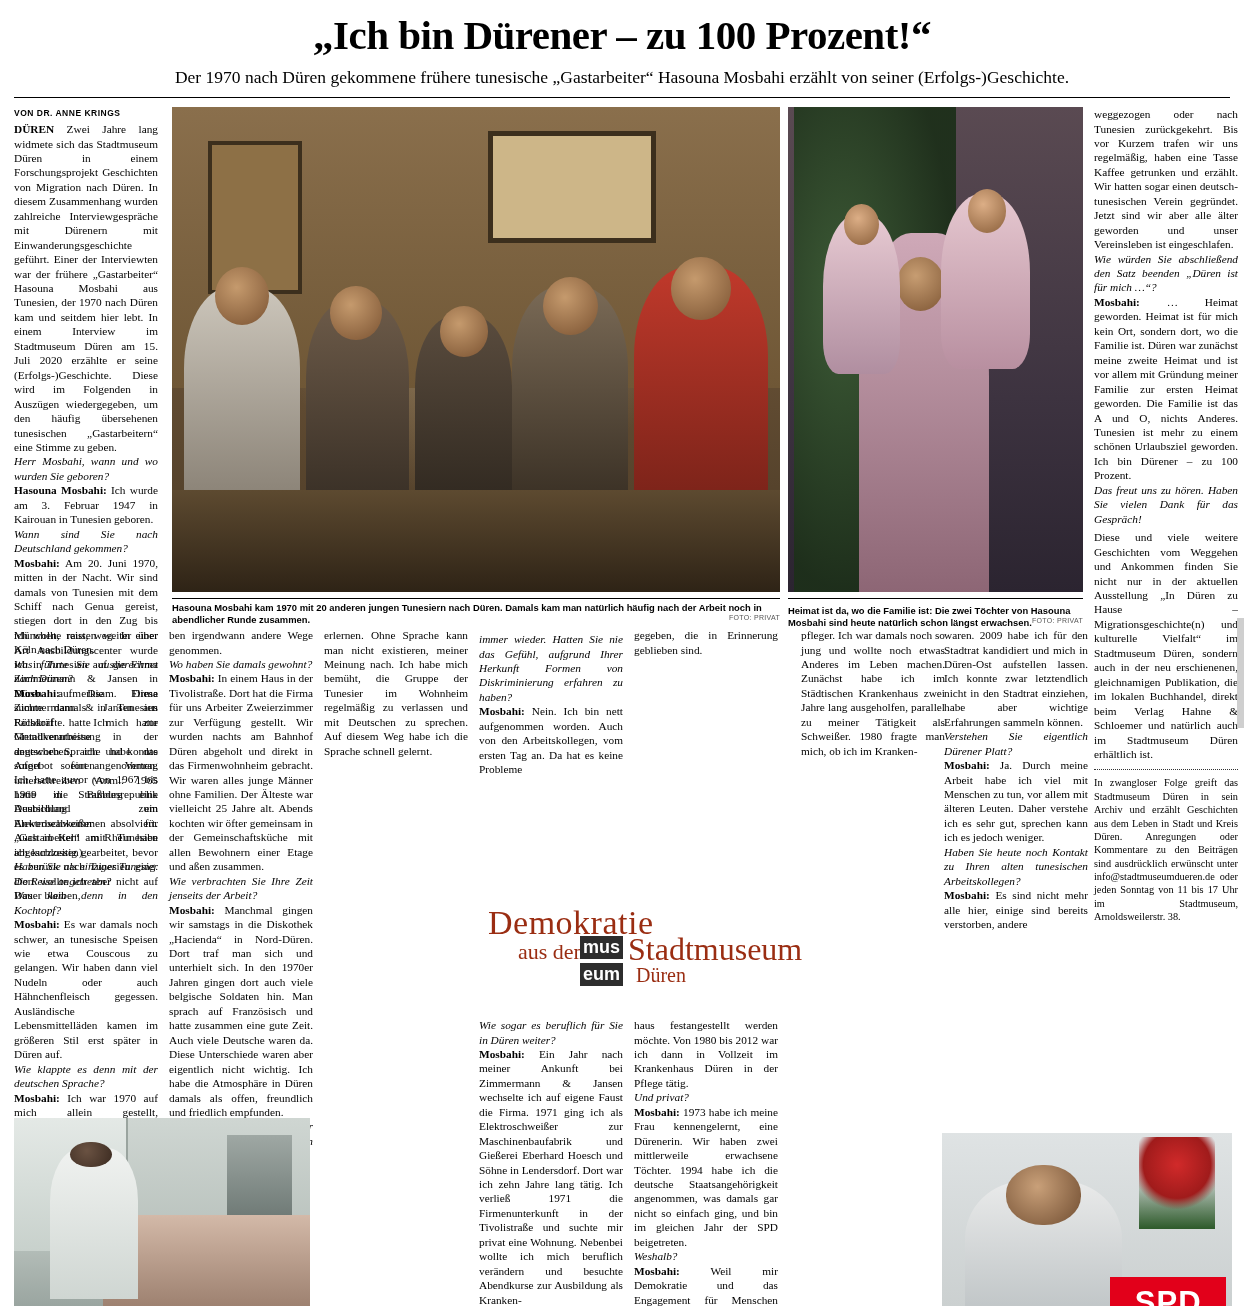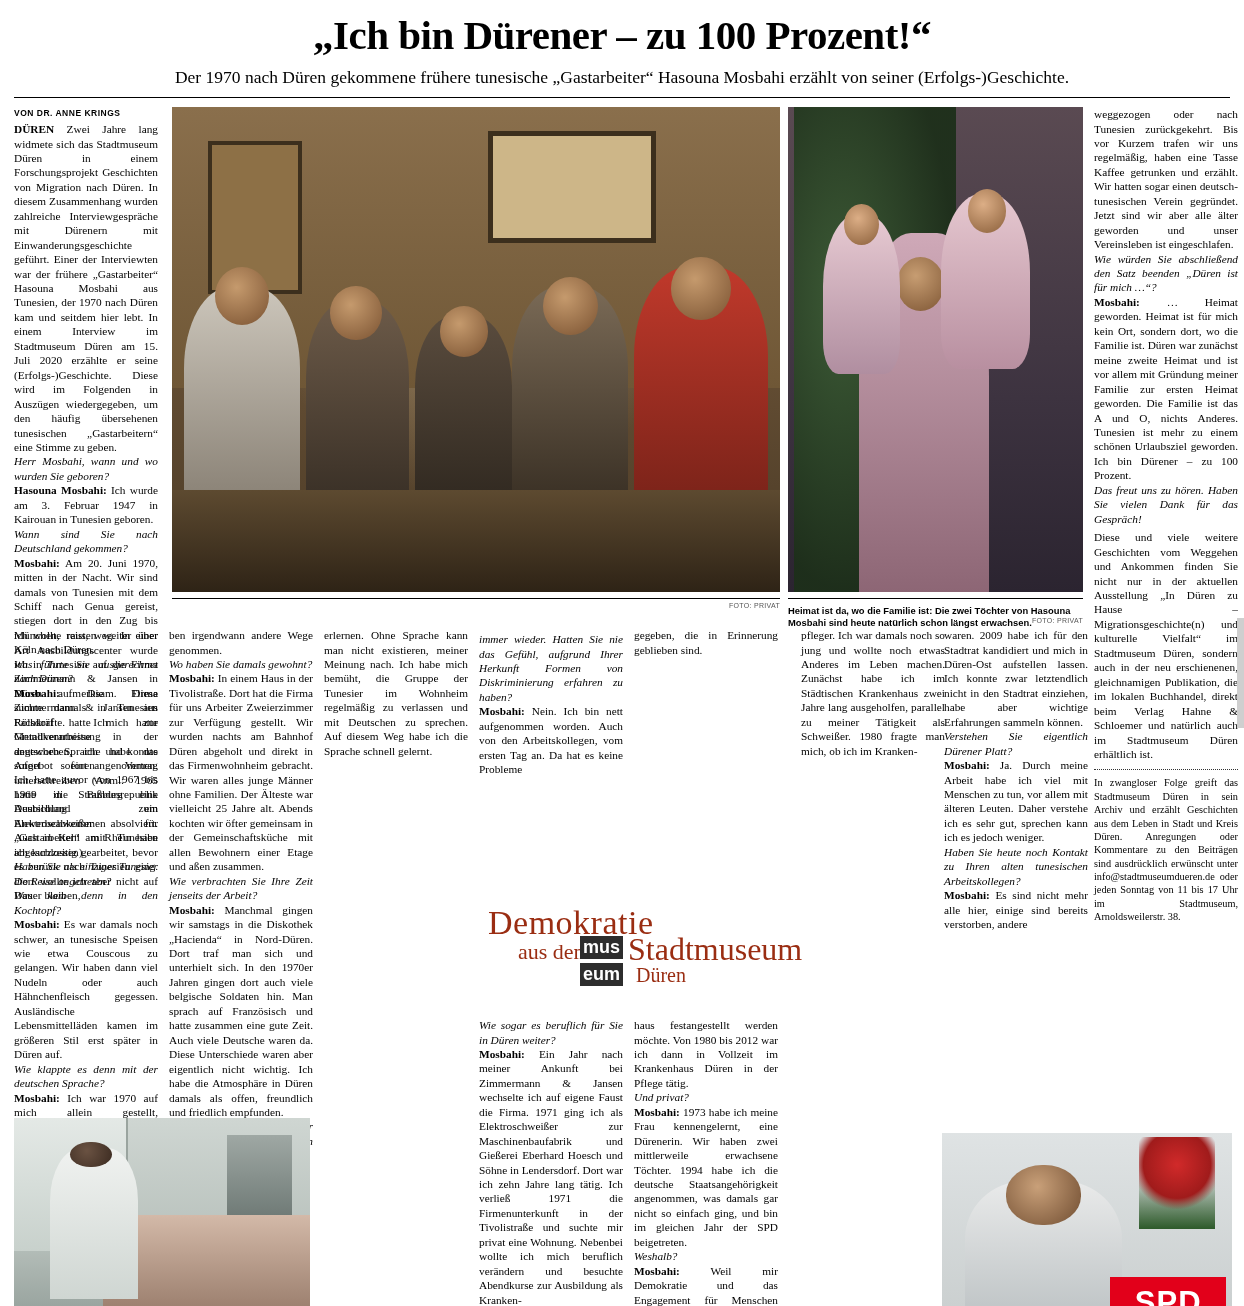--- a/index.html
+++ b/index.html
@@ -317,20 +317,21 @@
       <div class="head" style="left:26%;top:37%;width:8.5%;height:11%;"></div>
       <div class="man" style="left:40%;width:16%;height:36%;background:linear-gradient(180deg,#5a4c3e,#332b22);"></div>
       <div class="head" style="left:44%;top:41%;width:8%;height:10.5%;"></div>
       <div class="man" style="left:56%;width:19%;height:42%;background:linear-gradient(180deg,#7a6a56,#3d3327);"></div>
       <div class="head" style="left:61%;top:35%;width:9%;height:12%;"></div>
       <div class="man" style="left:76%;width:22%;height:46%;background:linear-gradient(180deg,#c0392b,#7e241a);"></div>
       <div class="head" style="left:82%;top:31%;width:10%;height:13%;"></div>
     </div>
     <div class="caption" style="left:158px;top:500px;width:608px;">
       <div style="border-top:1px solid #000;padding-top:3px;">
+        <span>Hasouna Mosbahi kam 1970 mit 20 anderen jungen Tunesiern nach Düren. Damals kam man natürlich häufig nach der Arbeit noch in abendlicher Runde zusammen.</span>
         <span class="credit">FOTO: PRIVAT</span>
       </div>
     </div>
 
     <div class="photo" id="photo2">
       <div class="tree"></div>
       <div class="man2"></div>
       <div class="head2"></div>
       <div class="child"></div>
       <div class="childhead"></div>

